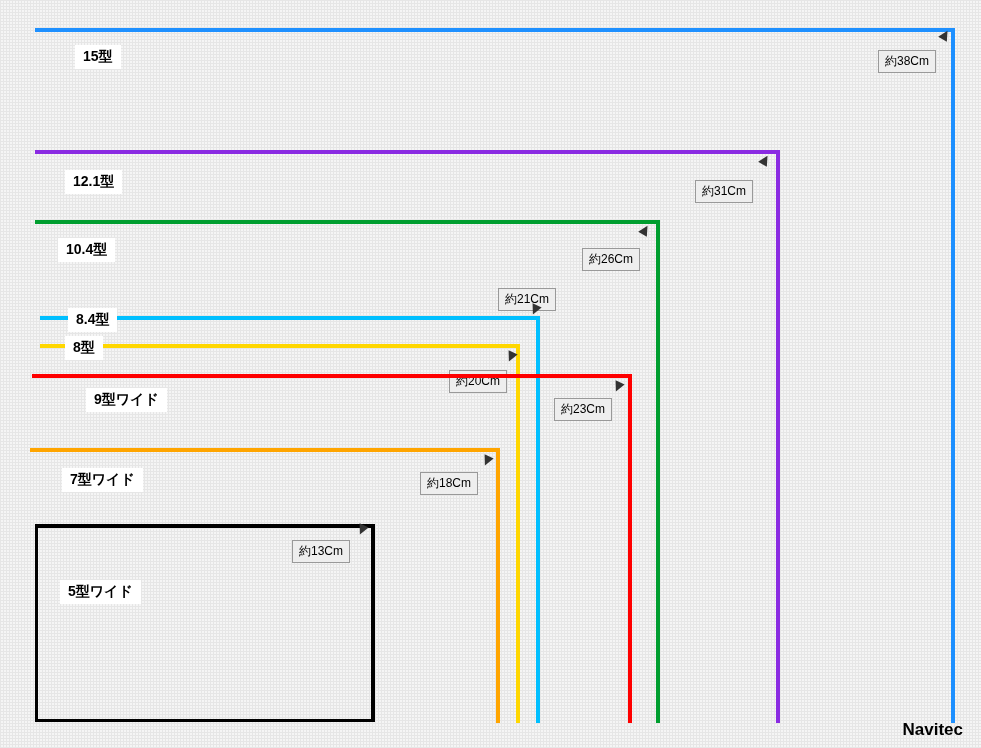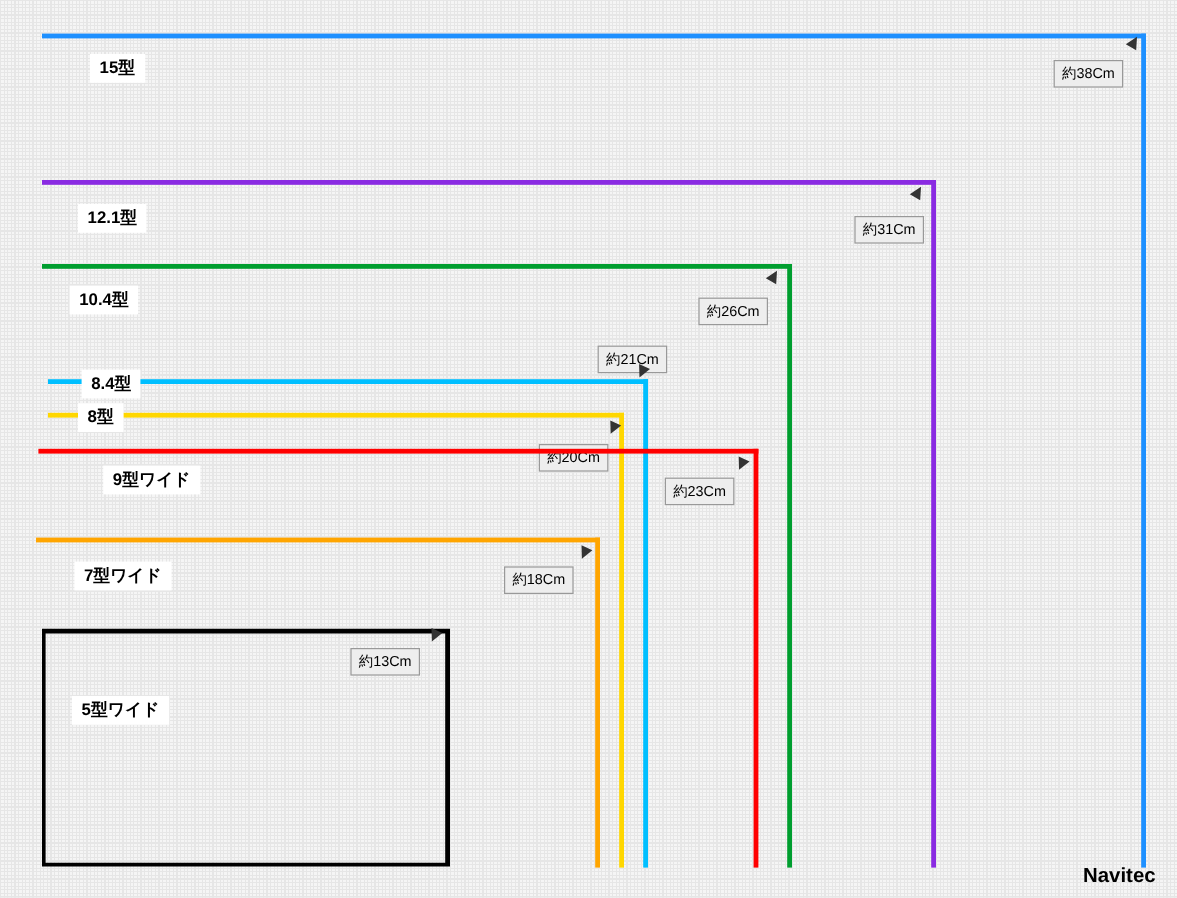--- a/index.html
+++ b/index.html
@@ -19,21 +19,21 @@
 </head>
 <body>
 
 <div id="stage" style="position:relative;width:981px;height:716px">
     <div class="frame" style="top: 28px; left: 35px; width: 920px; height: 695px; border-color: rgb(30, 144, 255);"></div>
     <div class="type-label" style="left: 75px; top: 45px;">15型</div>
     <div class="dim-label" style="left: 878px; top: 50px; text-align: center;">約38Cm</div>
     <div class="arrow" style="left: 940px; top: 30px; transform: rotate(30deg);"></div>
     <div class="frame" style="top: 150px; left: 35px; width: 745px; height: 573px; border-color: rgb(138, 43, 226);"></div>
     <div class="type-label" style="left: 65px; top: 170px;">12.1型</div>
-    <div class="dim-label" style="left: 695px; top: 180px; margin-left: 17px;">約31Cm</div>
+    <div class="dim-label" style="left: 695px; top: 180px;">約31Cm</div>
     <div class="arrow" style="left: 760px; top: 155px; transform: rotate(30deg);"></div>
     <div class="frame" style="top: 220px; left: 35px; width: 625px; height: 503px; border-color: rgb(0, 158, 47);"></div>
     <div class="type-label" style="left: 58px; top: 238px;">10.4型</div>
     <div class="dim-label" style="left: 582px; top: 248px;">約26Cm</div>
     <div class="arrow" style="left: 640px; top: 225px; transform: rotate(30deg);"></div>
     <div class="frame" style="top: 316px; left: 40px; width: 500px; height: 407px; border-color: rgb(0, 191, 255);"></div>
     <div class="type-label" style="left: 68px; top: 308px;">8.4型</div>
     <div class="dim-label" style="left: 498px; top: 288px;">約21Cm</div>
     <div class="arrow" style="left: 530px; top: 305px; transform: rotate(205deg);"></div>
     <div class="frame" style="top: 344px; left: 40px; width: 480px; height: 379px; border-color: rgb(255, 215, 0);"></div>

